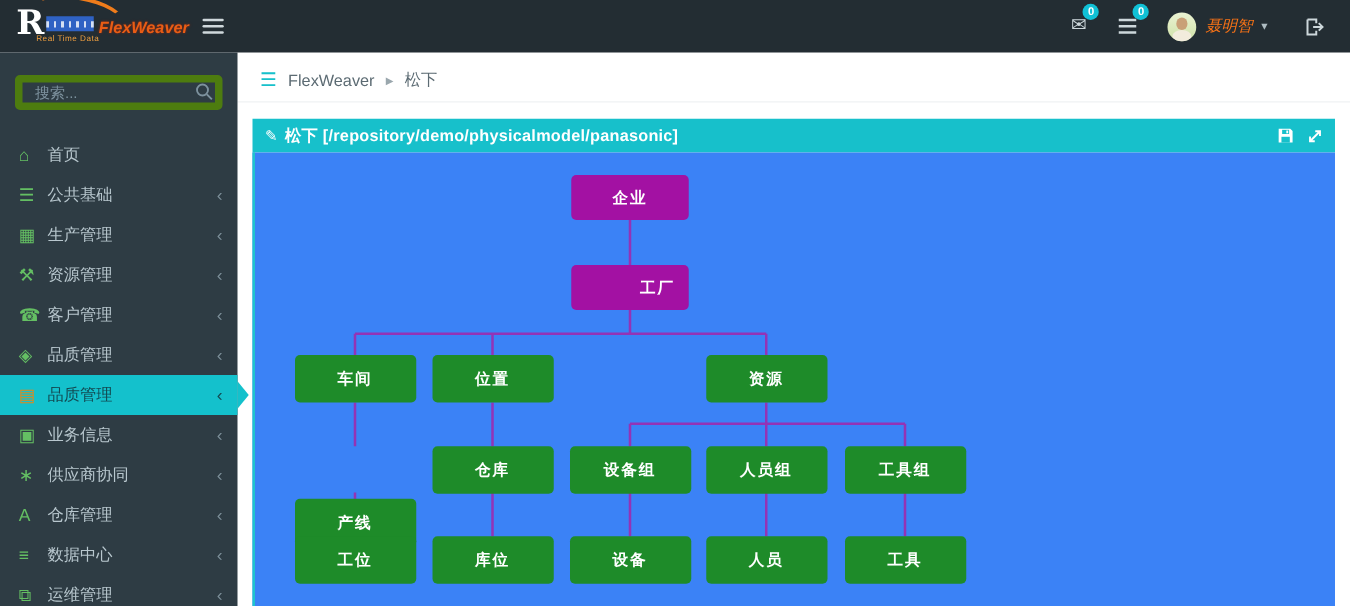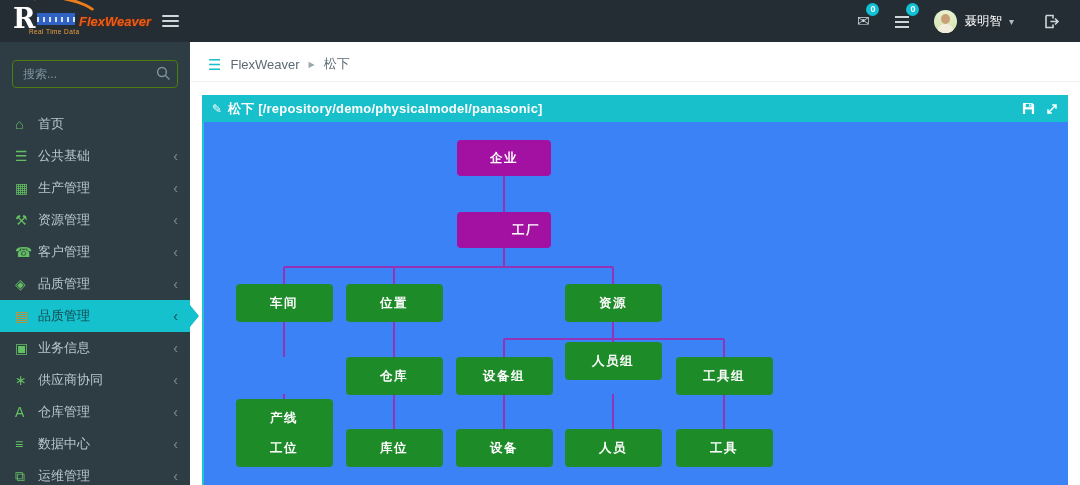--- a/index.html
+++ b/index.html
@@ -18,27 +18,27 @@
   .nav-toggle span{display:block;width:17px;height:2px;background:#cfd8dc;border-radius:1px;}
   .nav-right{margin-left:auto;display:flex;align-items:center;padding-right:10px;}
   .nav-item{position:relative;padding:0 13px;color:#cdd7db;font-size:15px;line-height:42px;cursor:pointer;}
   .tasks-glyph{display:inline-flex;flex-direction:column;gap:2.5px;vertical-align:middle;}
   .tasks-glyph i{display:block;width:14px;height:2.5px;background:#cdd7db;}
   .badge{position:absolute;top:3px;right:3px;background:#10c1d6;color:#fff;font-size:9px;line-height:1;padding:2px 4px;border-radius:8px;font-weight:bold;}
   .user-menu{display:flex;align-items:center;gap:7px;padding:0 12px;cursor:pointer;}
   .avatar{position:relative;width:23px;height:23px;border-radius:50%;background:linear-gradient(#eaf2d2,#cfe2a8);overflow:hidden;flex:0 0 auto;}
   .avatar::before{content:"";position:absolute;left:7px;top:4px;width:9px;height:10px;border-radius:50%;background:#c9a077;}
   .avatar::after{content:"";position:absolute;left:4px;top:14px;width:15px;height:10px;border-radius:50% 50% 0 0;background:#f2ecdc;}
-  .user-name{color:#ffffff;font-size:12.5px;}
+  .user-name{color:#f97316;font-size:12.5px;font-style:italic;}
   .caret{color:#aebcc2;font-size:10px;}
   .logout{padding:0 10px 0 18px;cursor:pointer;display:flex;align-items:center;}
   
   .sidebar{position:absolute;top:42px;left:0;width:190px;height:443px;background:#2e3c44;z-index:6;}
   .search-wrap{margin:18px 12px 0;position:relative;}
-  .search-input{width:100%;box-sizing:border-box;height:28px;background:transparent;border:1px solid #4d7c0f;border-radius:4px;color:#cfd8dc;font-size:12px;padding:0 30px 0 10px;outline:none;font-family:inherit;}
+  .search-input{width:100%;box-sizing:border-box;height:28px;background:transparent;border:6px solid #4d7c0f;border-radius:4px;color:#cfd8dc;font-size:12px;padding:0 30px 0 10px;outline:none;font-family:inherit;}
   .search-input::placeholder{color:#7d929e;}
   .search-btn{position:absolute;right:7px;top:6px;background:none;border:none;padding:0;cursor:pointer;}
   .menu{margin:20px 0 0;list-style:none;padding:0;}
   .menu-item{position:relative;height:32px;display:flex;align-items:center;padding:0 12px 0 15px;color:#b8c7ce;font-size:13px;cursor:pointer;}
   .mi-icon{width:23px;font-size:14px;color:#64bf63;flex:0 0 auto;}
   .mi-label{flex:1;}
   .mi-chev{font-size:14px;color:#7b8e98;}
   .menu-item.active{background:#14c1cc;color:#134a52;}
   .menu-item.active .mi-icon{color:#e2891b;}
   .menu-item.active .mi-chev{color:#134a52;}
@@ -229,21 +229,21 @@
           <div class="edge" style="background: rgb(148, 51, 181); left: 408px; top: 272px; width: 2px; height: 35px;"></div>
           <div class="edge" style="background: rgb(148, 51, 181); left: 519px; top: 272px; width: 2px; height: 35px;"></div>
           <div class="node purple" style="left: 253px; top: 18px;">企业</div>
           <div class="node purple" style="left: 253px; top: 90px; padding-left: 44px;">工厂</div>
           <div class="node green" style="left: 31.5px; top: 162px;">车间</div>
           <div class="node green" style="left: 141.5px; top: 162px;">位置</div>
           <div class="node green" style="left: 360.5px; top: 162px;">资源</div>
           <div class="node green" style="left: 31.5px; top: 235px; margin-top: 42px;">产线</div>
           <div class="node green" style="left: 141.5px; top: 235px;">仓库</div>
           <div class="node green" style="left: 251.5px; top: 235px;">设备组</div>
-          <div class="node green" style="left: 360.5px; top: 220px;">人员组</div>
+          <div class="node green" style="left: 360.5px; top: 235px;">人员组</div>
           <div class="node green" style="left: 471.5px; top: 235px;">工具组</div>
           <div class="node green" style="left: 31.5px; top: 307px;">工位</div>
           <div class="node green" style="left: 141.5px; top: 307px;">库位</div>
           <div class="node green" style="left: 251.5px; top: 307px;">设备</div>
           <div class="node green" style="left: 360.5px; top: 307px;">人员</div>
           <div class="node green" style="left: 471.5px; top: 307px;">工具</div>
         </div>
     </div>
   </div>
 </div>

